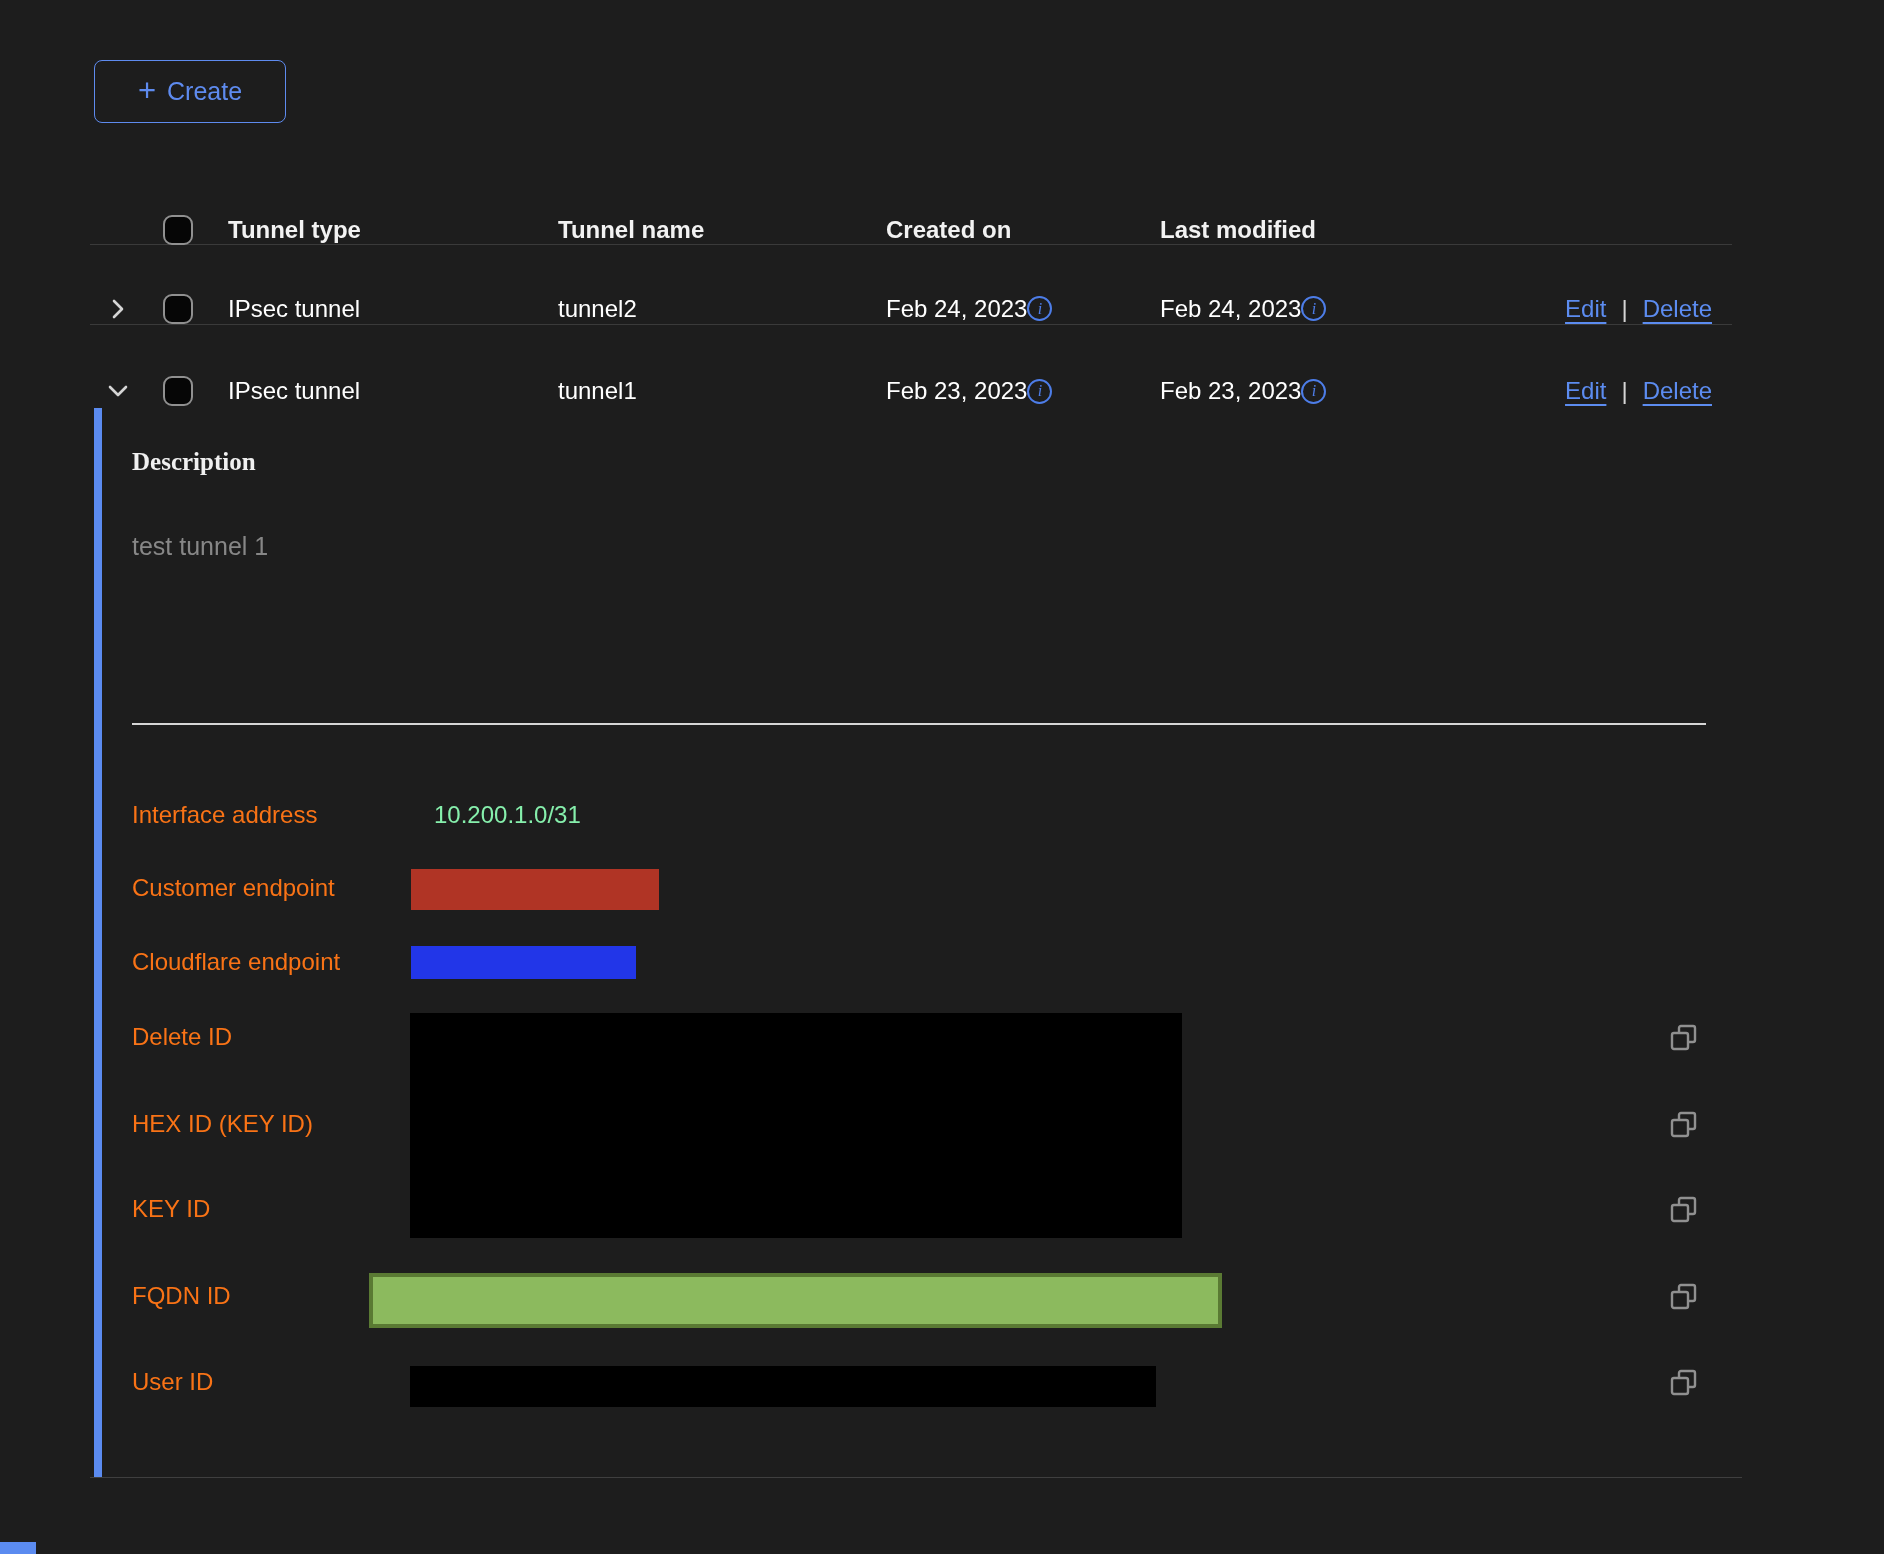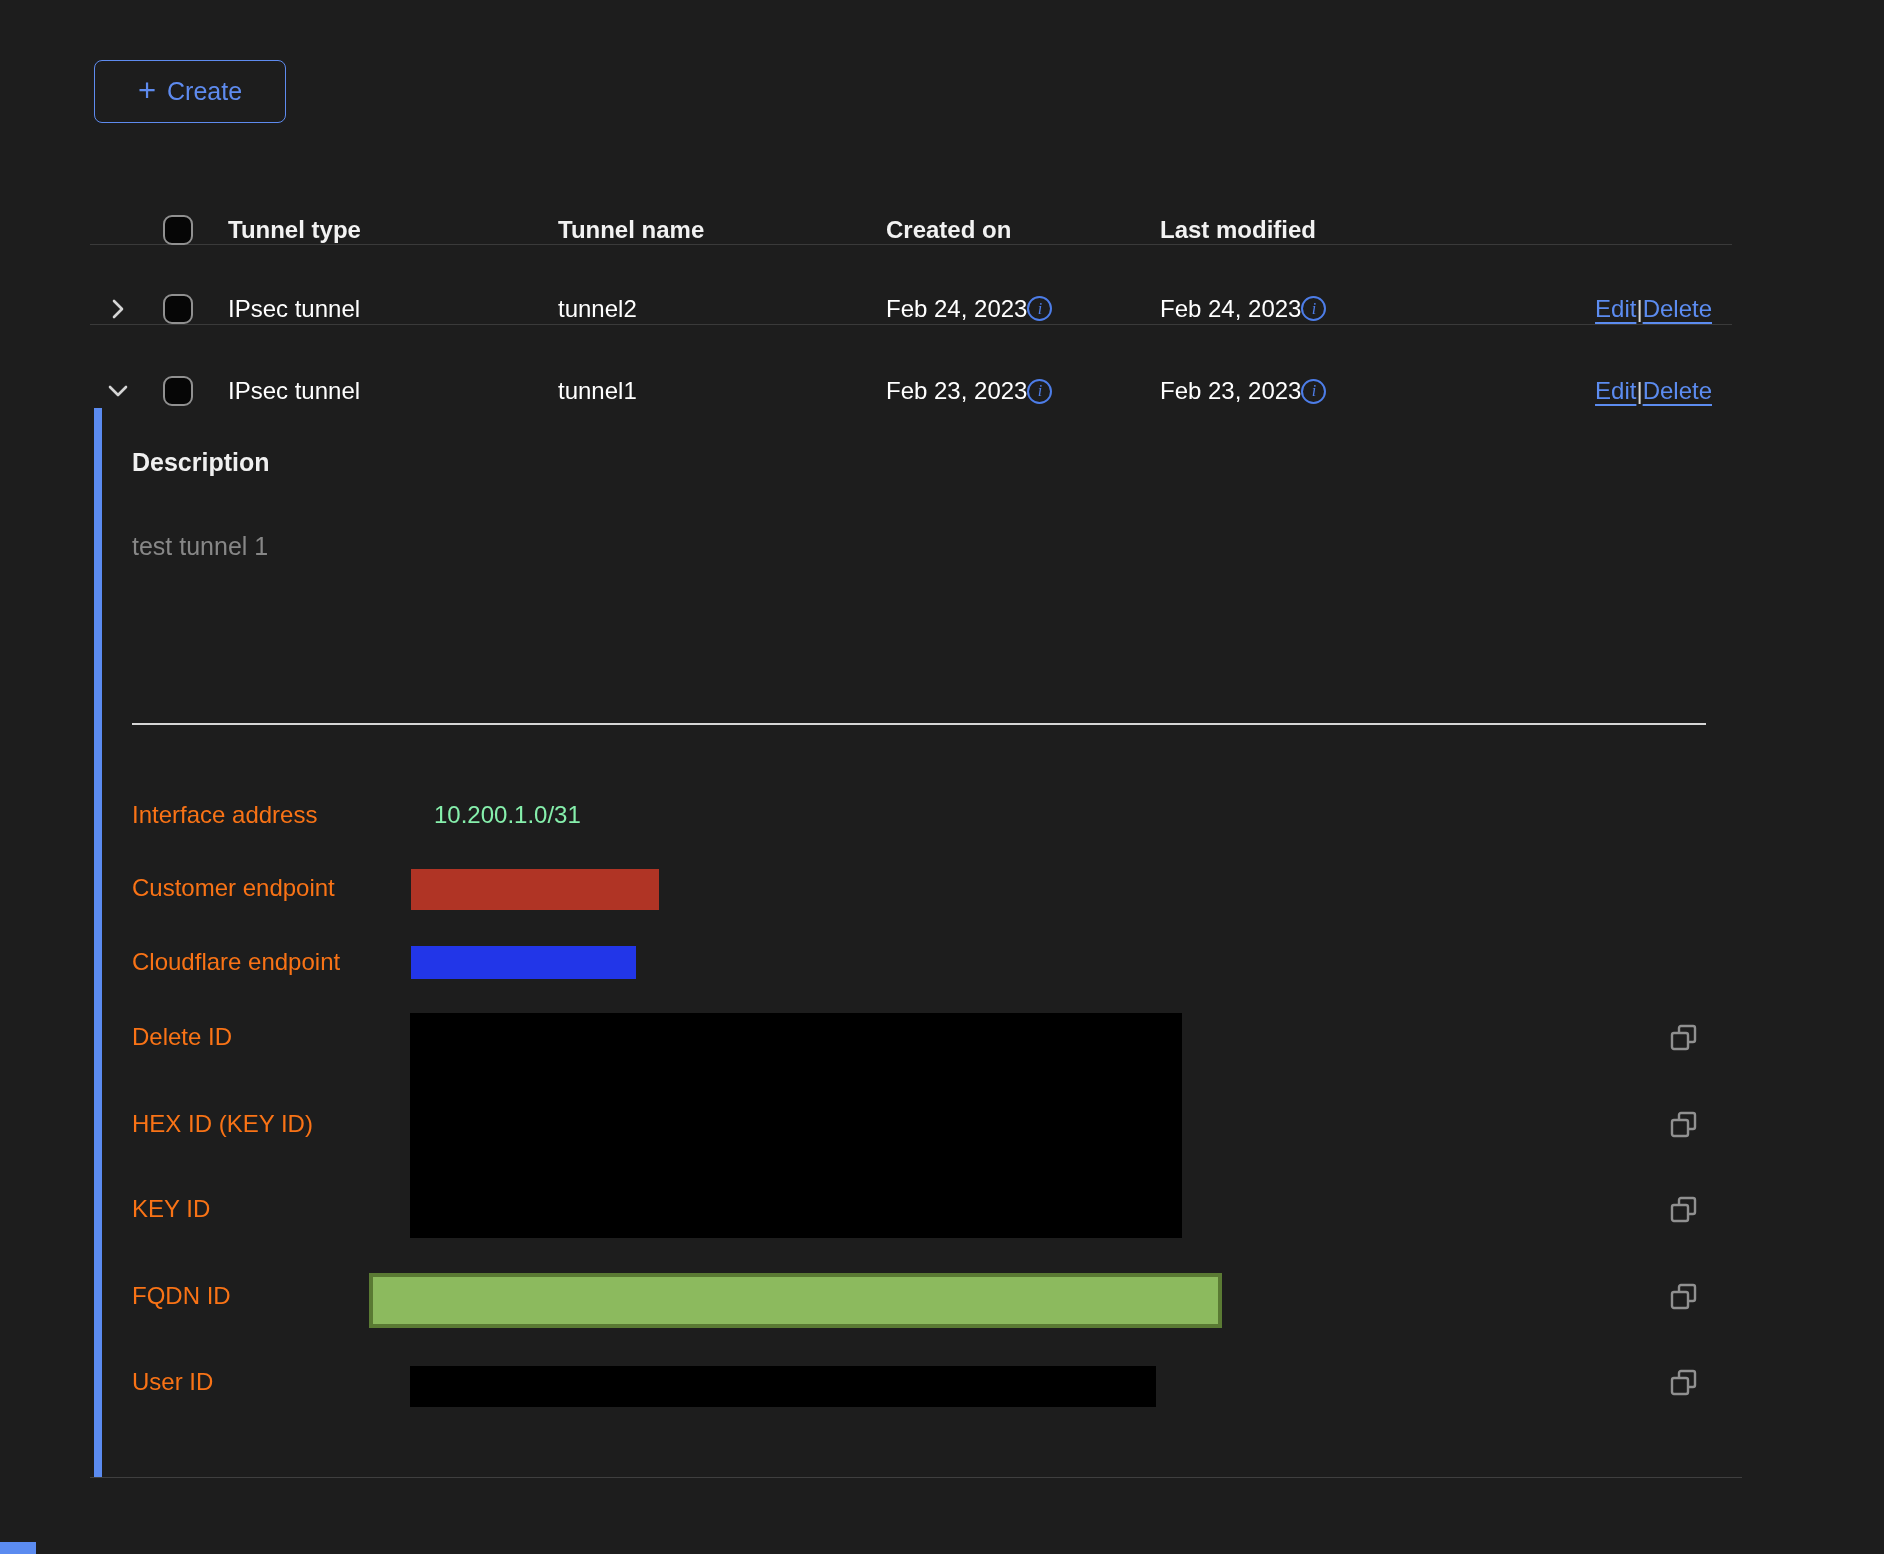--- a/index.html
+++ b/index.html
@@ -32,21 +32,21 @@
   .t-r2 { top:157px; height:84px; }
   .cell { position:absolute; top:50%; transform:translateY(-50%); white-space:nowrap;margin-top:24px; }
   .hdr { font-weight:700; color:#f2f2f2; font-size:24px; }
   .txt { font-size:24px; color:#ffffff;text-align:center; }
   .c-expander { left:13px; width:30px; height:30px; display:flex; align-items:center; justify-content:center; background:none; border:none; cursor:pointer; }
   .c-check { left:73px; }
   .c-type { left:138px; }
   .c-name { left:468px; }
   .c-created { left:796px; }
   .c-modified { left:1070px; }
-  .c-actions { right:20px; display:flex; align-items:center; }
+  .c-actions { right:20px; display:flex; align-items:center; gap:15px; }
   .checkbox {
     width:30px; height:30px; border:2px solid #909090; border-radius:9px;
     background:#060606; cursor:pointer; display:block;
   }
   .date-group { display:flex; align-items:center; gap:0; }
   .info-icon {
     width:25px; height:25px; border:2px solid #4d7de8; border-radius:50%;
     color:#4d7de8; font-size:16px; font-weight:500;
     display:flex; align-items:center; justify-content:center; cursor:pointer;
     font-family:"Liberation Serif","DejaVu Serif",serif; font-style:italic;
@@ -153,21 +153,21 @@
       <button class="link">Edit</button>
       <span class="pipe">|</span>
       <button class="link">Delete</button>
     </span>
   </div>
 </div>
 
 <div class="abs panel">
   <div class="blue-bar"></div>
 
-  <span class="abs desc-label" style="top:40px;">Description</span>
+  <span class="abs desc-label" style="top:40px;font-family:Liberation Serif, serif;">Description</span>
   <span class="abs desc-value" style="top:124px;">test tunnel 1</span>
 
 
   <div class="abs divider"></div>
 
   <span class="abs f-label" style="top:393px;">Interface address</span>
   <span class="abs f-value" style="left:344px; top:393px;">10.200.1.0/31</span>
 
   <span class="abs f-label" style="top:466px;">Customer endpoint</span>
   <div class="abs redact-red"></div>

